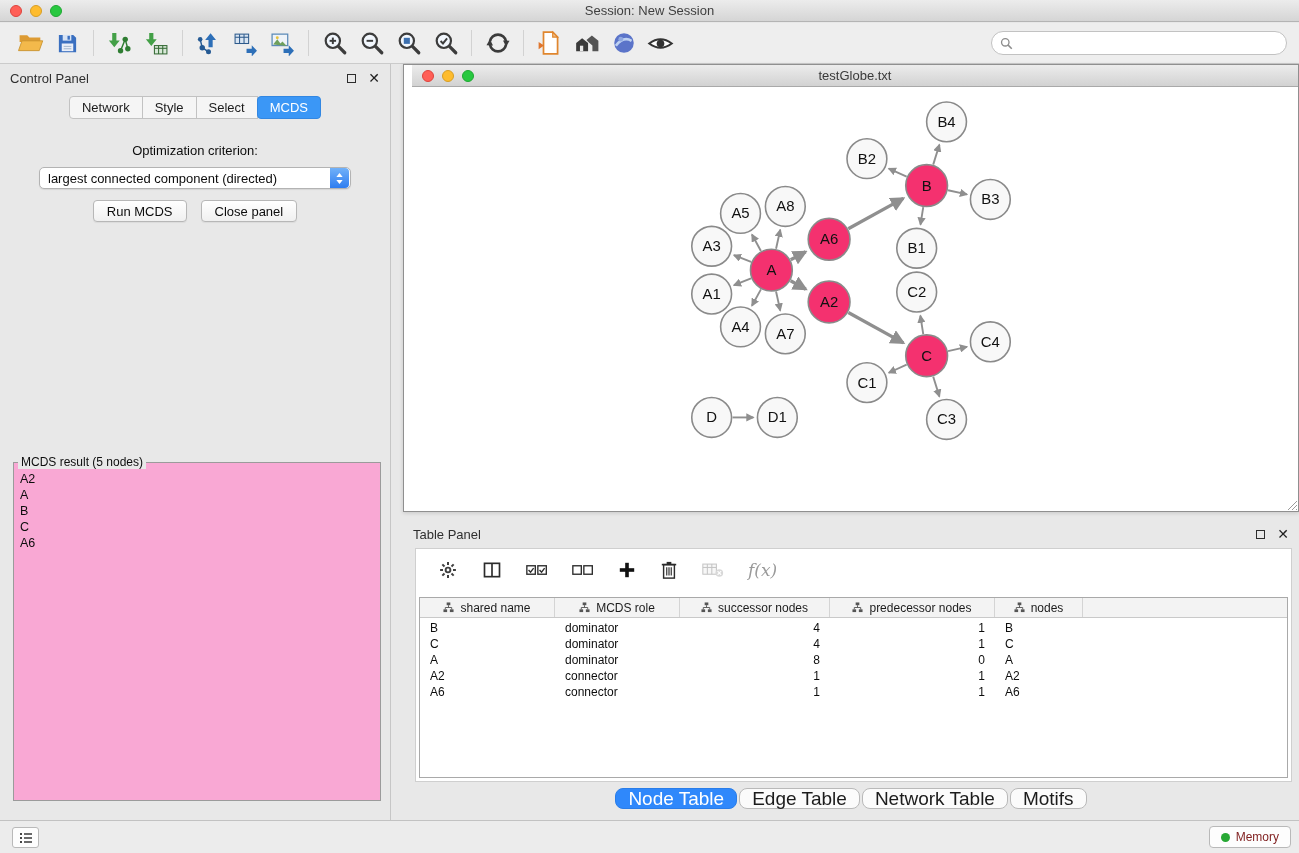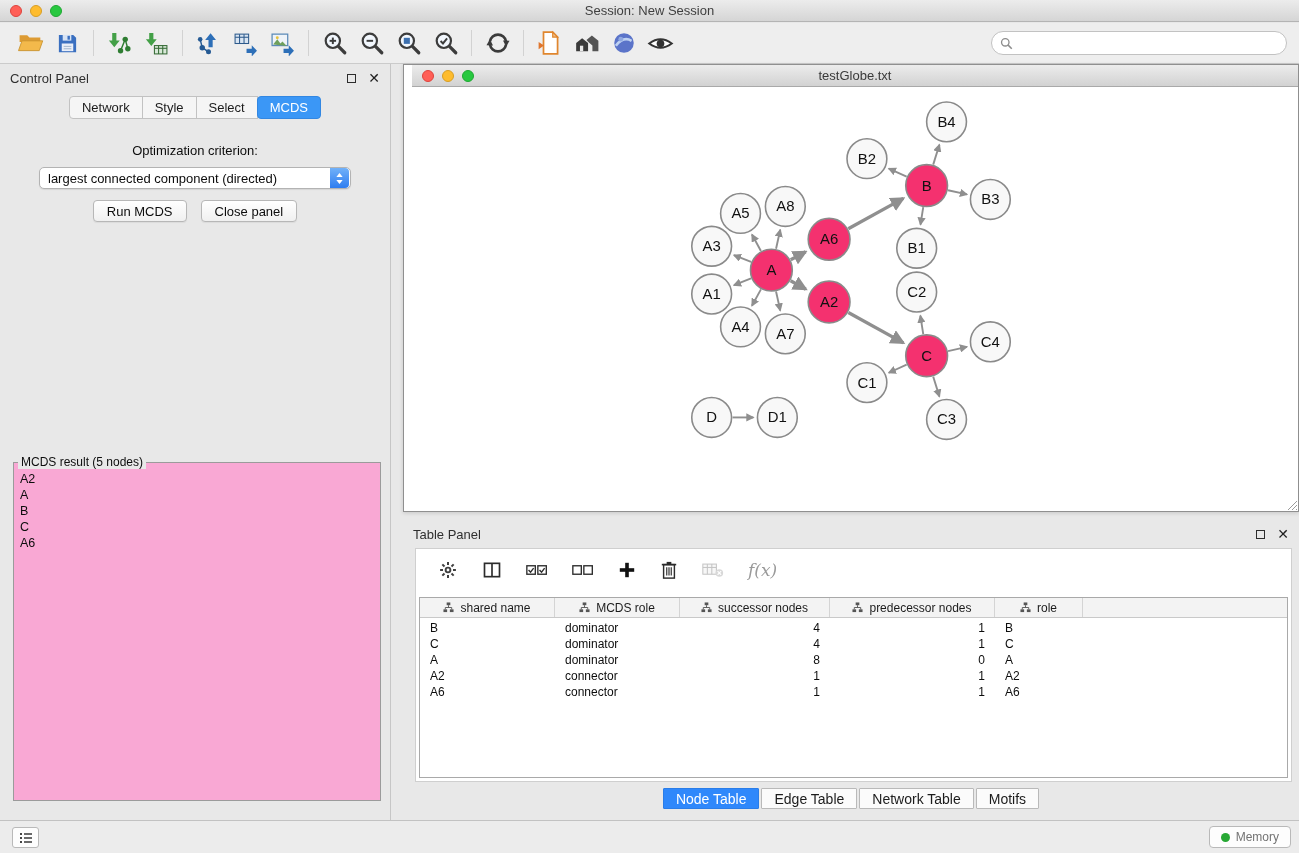--- a/index.html
+++ b/index.html
@@ -73,30 +73,30 @@
   .fx { font-family:"DejaVu Serif","Liberation Serif",serif; font-style:italic; font-size:17px; color:#9a9a9a; }
   .data-table { position:absolute; left:3px; right:3px; top:48px; bottom:3px; border:1px solid #a9a9a9; background:#fff; overflow:hidden; }
   .t-head { display:flex; height:20px; background:#f3f3f3; border-bottom:1px solid #c9c9c9; }
   .th { display:flex; align-items:center; justify-content:center; gap:6px; font-size:12px; color:#1c1c1c;
         border-right:1px solid #d4d4d4; }
   .th.fill { flex:1; border-right:none; }
   .t-rows { padding-top:2px; }
   .tr { display:flex; height:16px; align-items:center; }
   .td { font-size:12px; color:#0d0d0d; padding:0 10px; white-space:nowrap; }
   .tp-tabs { position:absolute; left:0; right:0; top:268px; display:flex; justify-content:center; gap:2px; }
-  .tp-tab { height:21px; line-height:20px; padding:0 12px; font-size:14px; background:#fbfbfb;
-            border:1px solid #b9b9b9; border-radius:1px; color:#1c1c1c; }
+  .tp-tab { height:21px; line-height:20px; padding:0 12px; font-size:19px; background:#fbfbfb;
+            border:1px solid #b9b9b9; border-radius:8px; color:#1c1c1c; }
   .tp-tab.active { background:#2f88fb; border-color:#2a7de8; color:#fff; }
 
   
   .statusbar { position:absolute; left:0; right:0; bottom:0; height:33px; background:#ececec; border-top:1px solid #c2c2c2; }
   .sb-left { position:absolute; left:12px; top:6px; width:27px; height:21px; background:#fdfdfd;
              border:1px solid #b9b9b9; border-radius:3px; display:flex; align-items:center; justify-content:center; }
   .memory-btn { position:absolute; right:8px; top:5px; height:22px; padding:0 11px; background:#fdfdfd;
-                border:1px solid #b9b9b9; border-radius:4px; display:flex; align-items:center; gap:6px; font-size:12px; color:#737373; }
+                border:1px solid #b9b9b9; border-radius:4px; display:flex; align-items:center; gap:6px; font-size:12px; color:#7f1d1d; }
   .mem-dot { width:9px; height:9px; border-radius:50%; background:#27a834; }
 </style>
 </head>
 <body>
 
 <div class="app">
 
   <div class="titlebar">
     <div class="traffic">
       <span class="light red"></span>
@@ -530,21 +530,21 @@
               </svg>
               <span>predecessor nodes</span>
             </div>
             <div class="th" style="width:88px">
               <svg width="11" height="11" viewBox="0 0 12 12">
                 <rect x="4" y="0.5" width="4" height="3" fill="#555"></rect>
                 <rect x="0.5" y="8" width="4" height="3" fill="#555"></rect>
                 <rect x="7.5" y="8" width="4" height="3" fill="#555"></rect>
                 <path d="M6 3.5 V6 M2.5 8 V6 H9.5 V8" stroke="#555" fill="none" stroke-width="1"></path>
               </svg>
-              <span>role</span>
+              <span>nodes</span>
             </div>
             <div class="th fill"></div>
           </div>
         <div class="t-rows" id="tbody">
             <div class="tr">
               <div class="td" style="width:135px;text-align:left">B</div>
               <div class="td" style="width:125px;text-align:left">dominator</div>
               <div class="td" style="width:150px;text-align:right">4</div>
               <div class="td" style="width:165px;text-align:right">1</div>
               <div class="td" style="width:88px;text-align:left">B</div>

